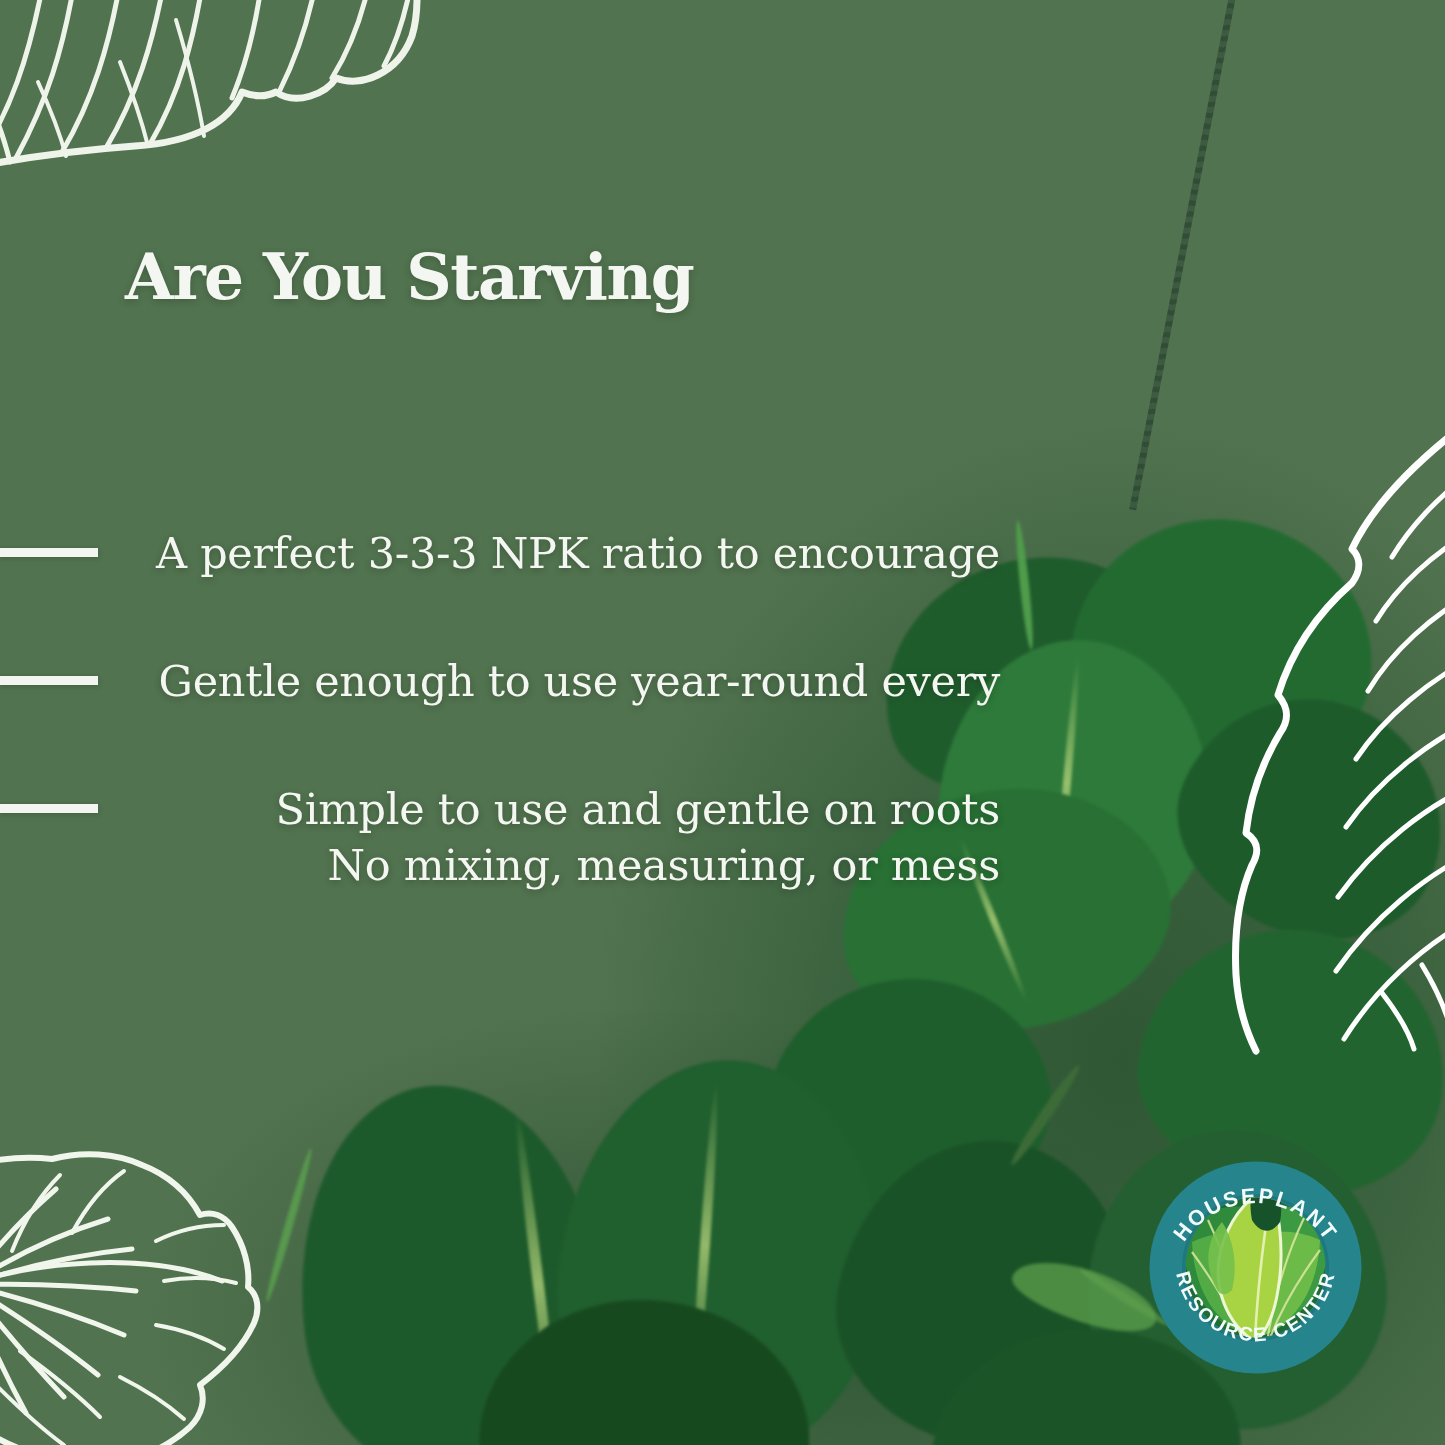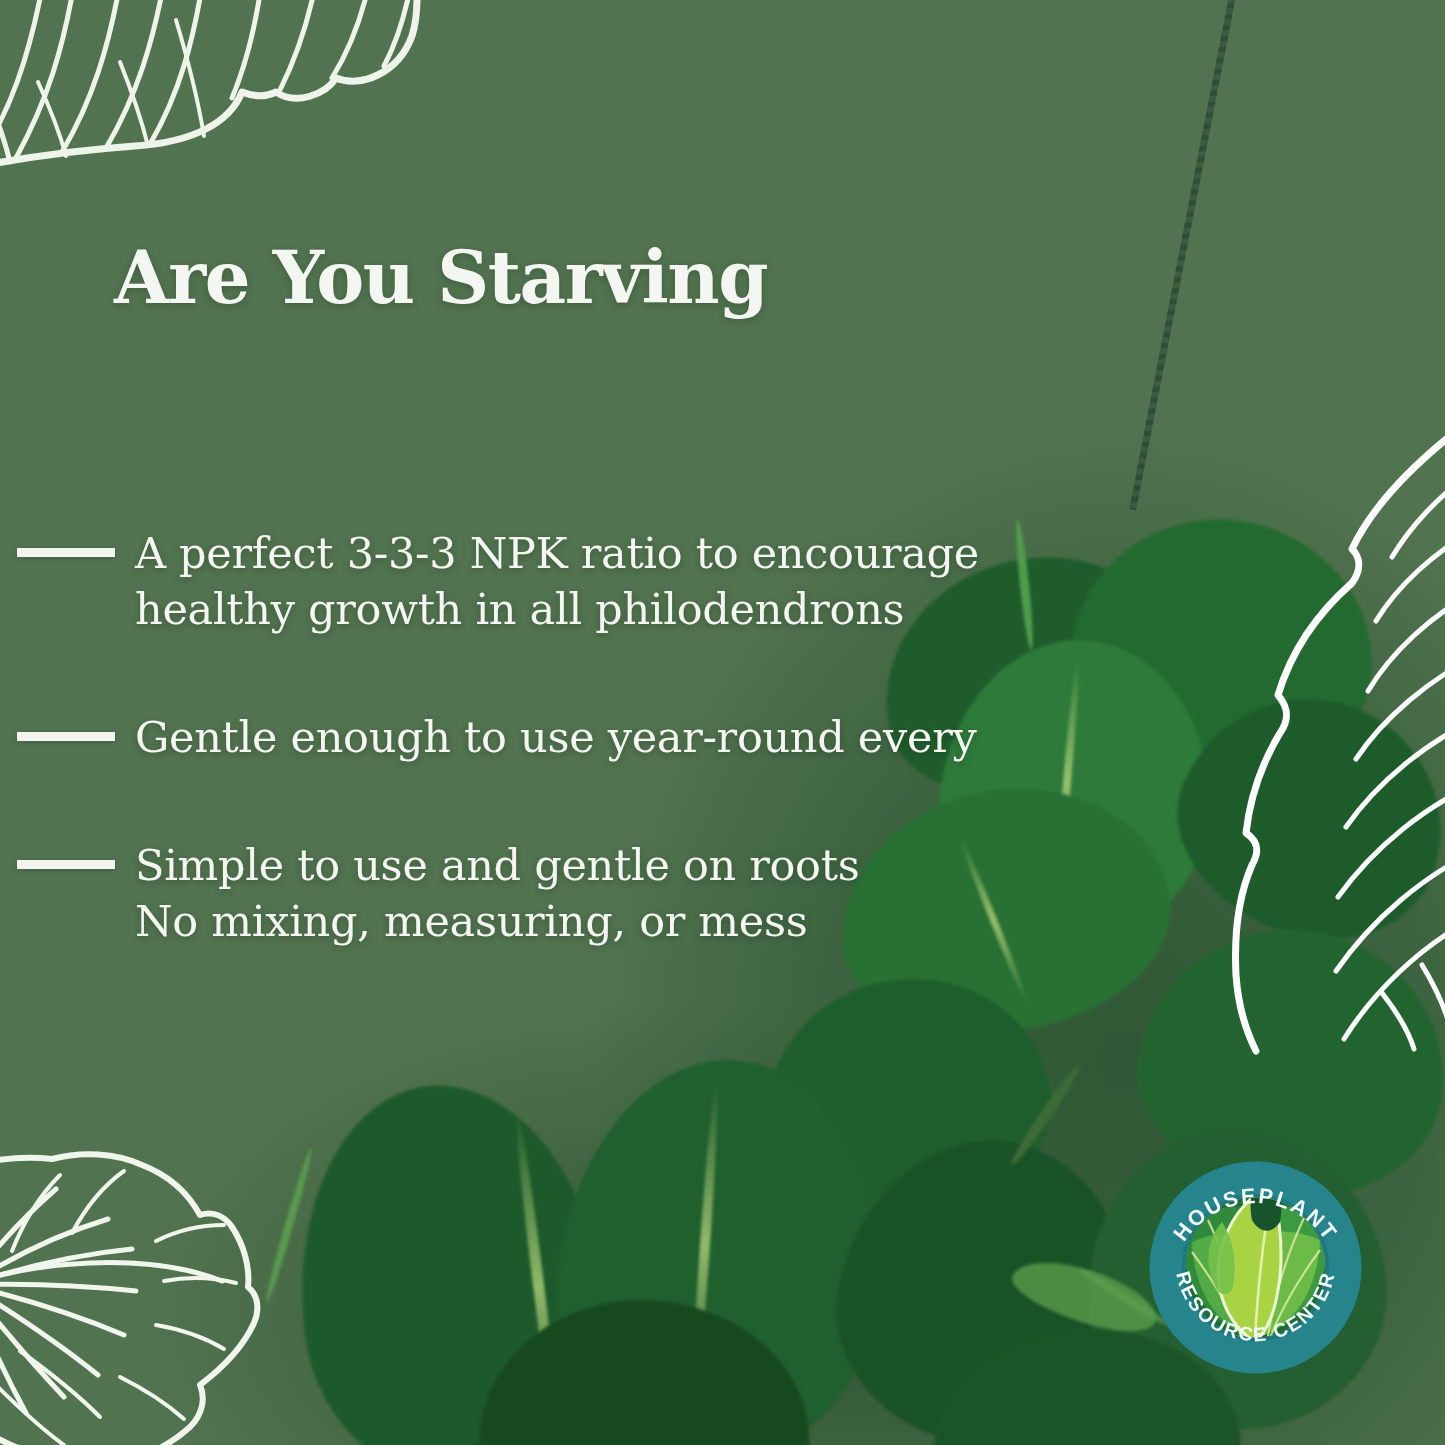--- a/index.html
+++ b/index.html
@@ -46,37 +46,38 @@
     opacity:.92;
   }
 
   
   .lineart{ position:absolute; pointer-events:none; }
   .lineart svg{ display:block; overflow:visible; }
 
   
   .headline{
     position:absolute;
-    left:114px; top:216px;
+    left:125px; top:216px;
     width:1180px;
     color:#f4f7f1;
     font-family:"DejaVu Serif", serif;
     font-weight:700;
-    font-size:72px;
+    font-size:63px;
     line-height:123px;
     letter-spacing:-1.5px;
     text-shadow:0 2px 7px rgba(30,50,30,.33);
   }
   .headline .ln{ display:block; white-space:nowrap; }
 
   
   .bullets{
     position:absolute;
-    left:17px; top:525px;
+    left:0; top:525px;
     width:1000px;
+    text-align:right;
   }
   .bullet{
     position:relative;
     padding-left:118px;
     margin-bottom:72px;
   }
   .bullet:last-child{ margin-bottom:3px; }
   .dash{
     position:absolute;
     left:0; top:23px;
@@ -228,21 +229,20 @@
 
   <h1 class="headline">
     <span class="ln">Are You Starving</span>
   </h1>
 
   <ul class="bullets" style="list-style:none;">
 
     <li class="bullet">
       <span class="dash"></span>
       <span class="txt">A perfect 3-3-3 NPK ratio to encourage</span>
-      <span class="txt">healthy growth in all philodendrons</span>
     </li>
 
 
     <li class="bullet">
       <span class="dash"></span>
       <span class="txt">Gentle enough to use year-round every</span>
     </li>
 
     <li class="bullet">
       <span class="dash"></span>

